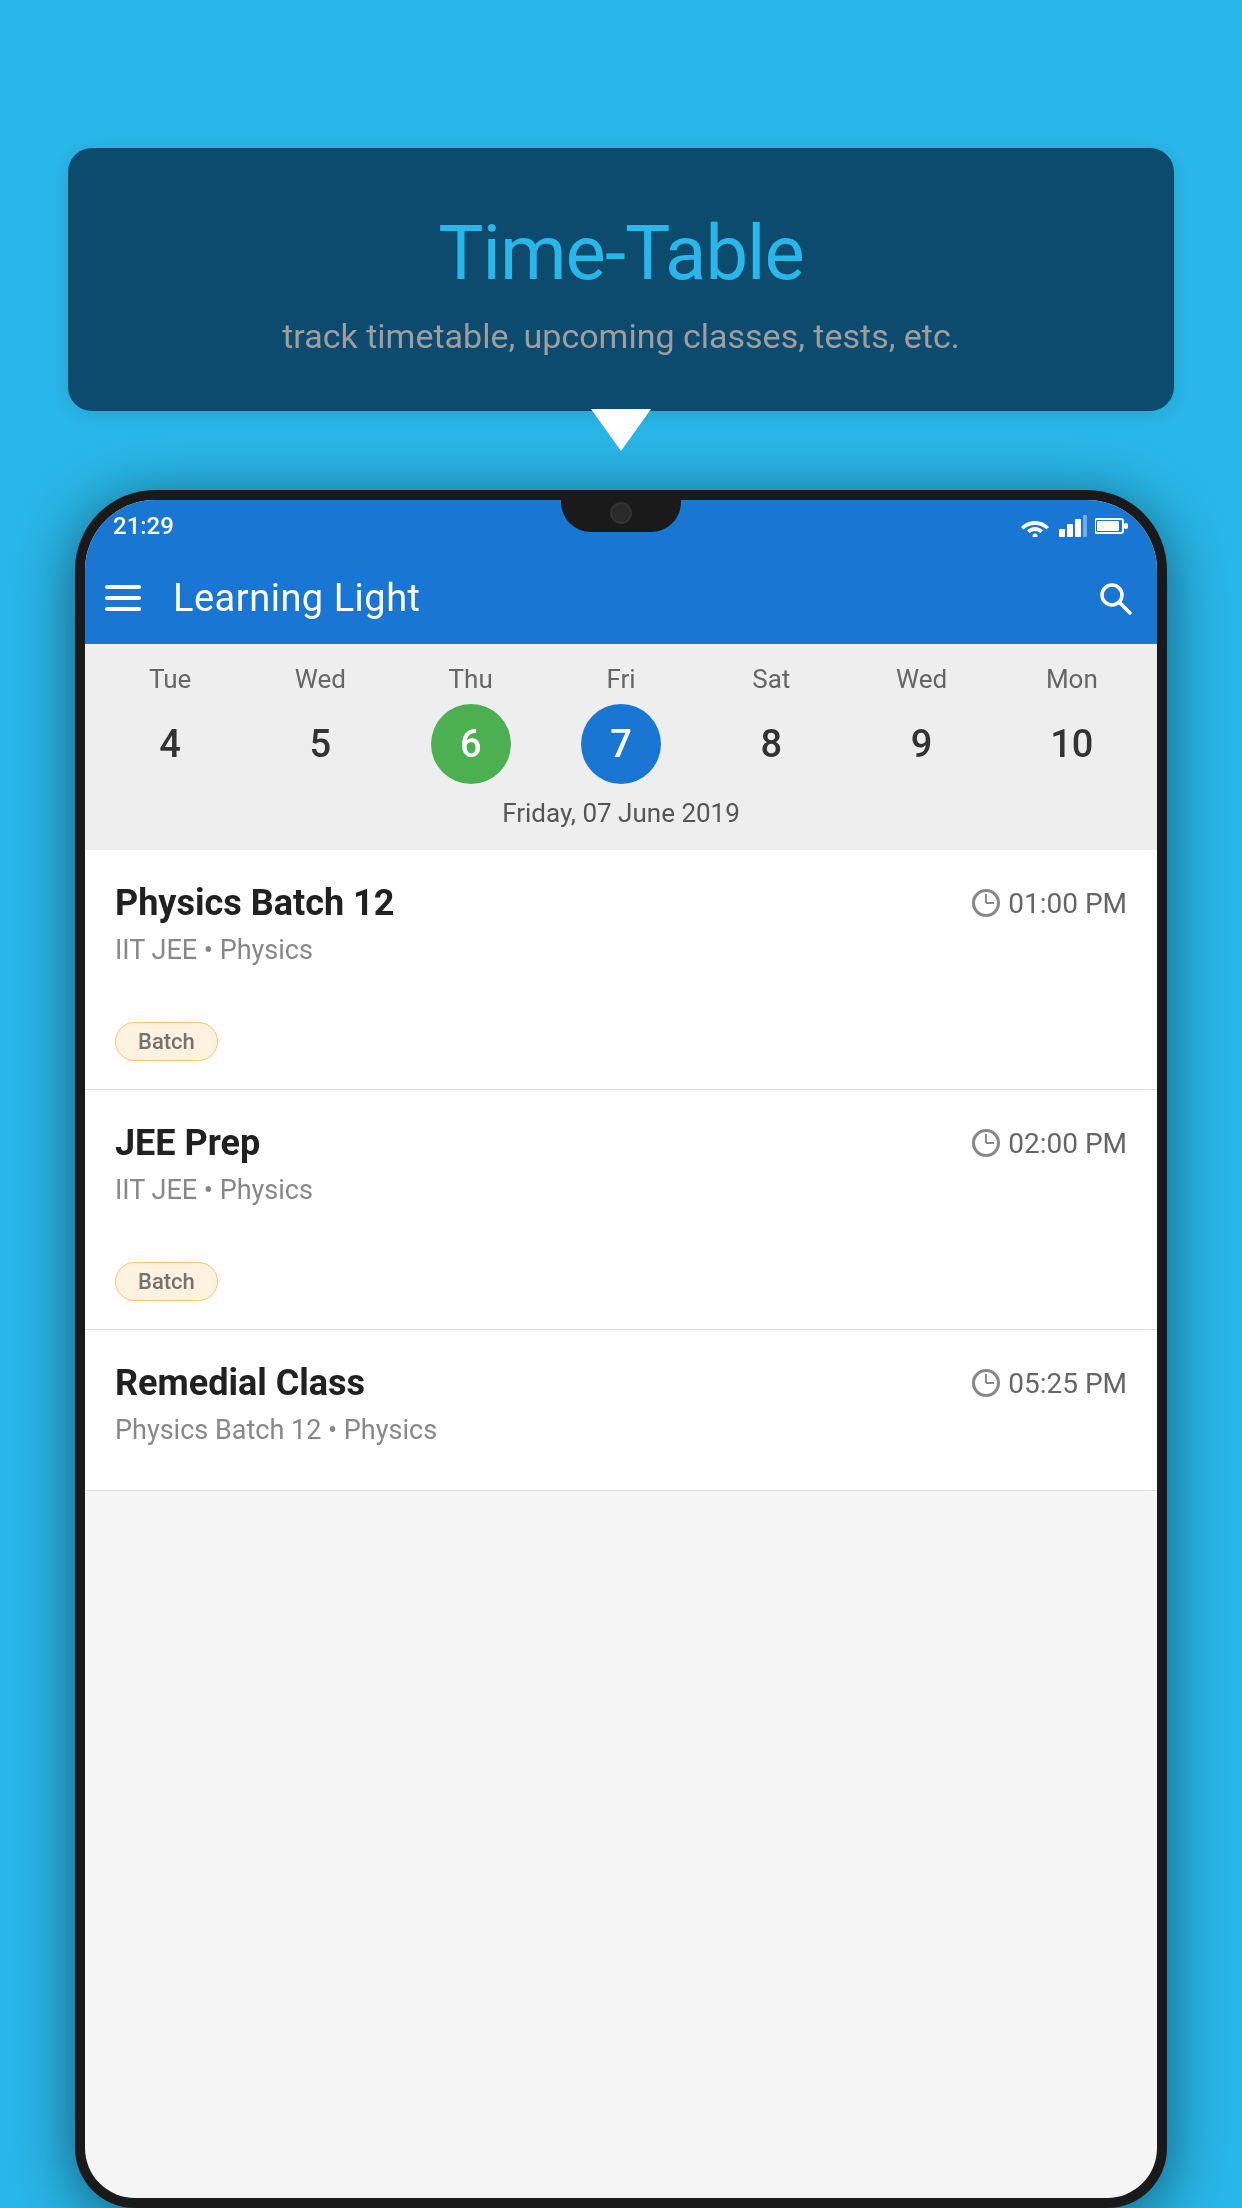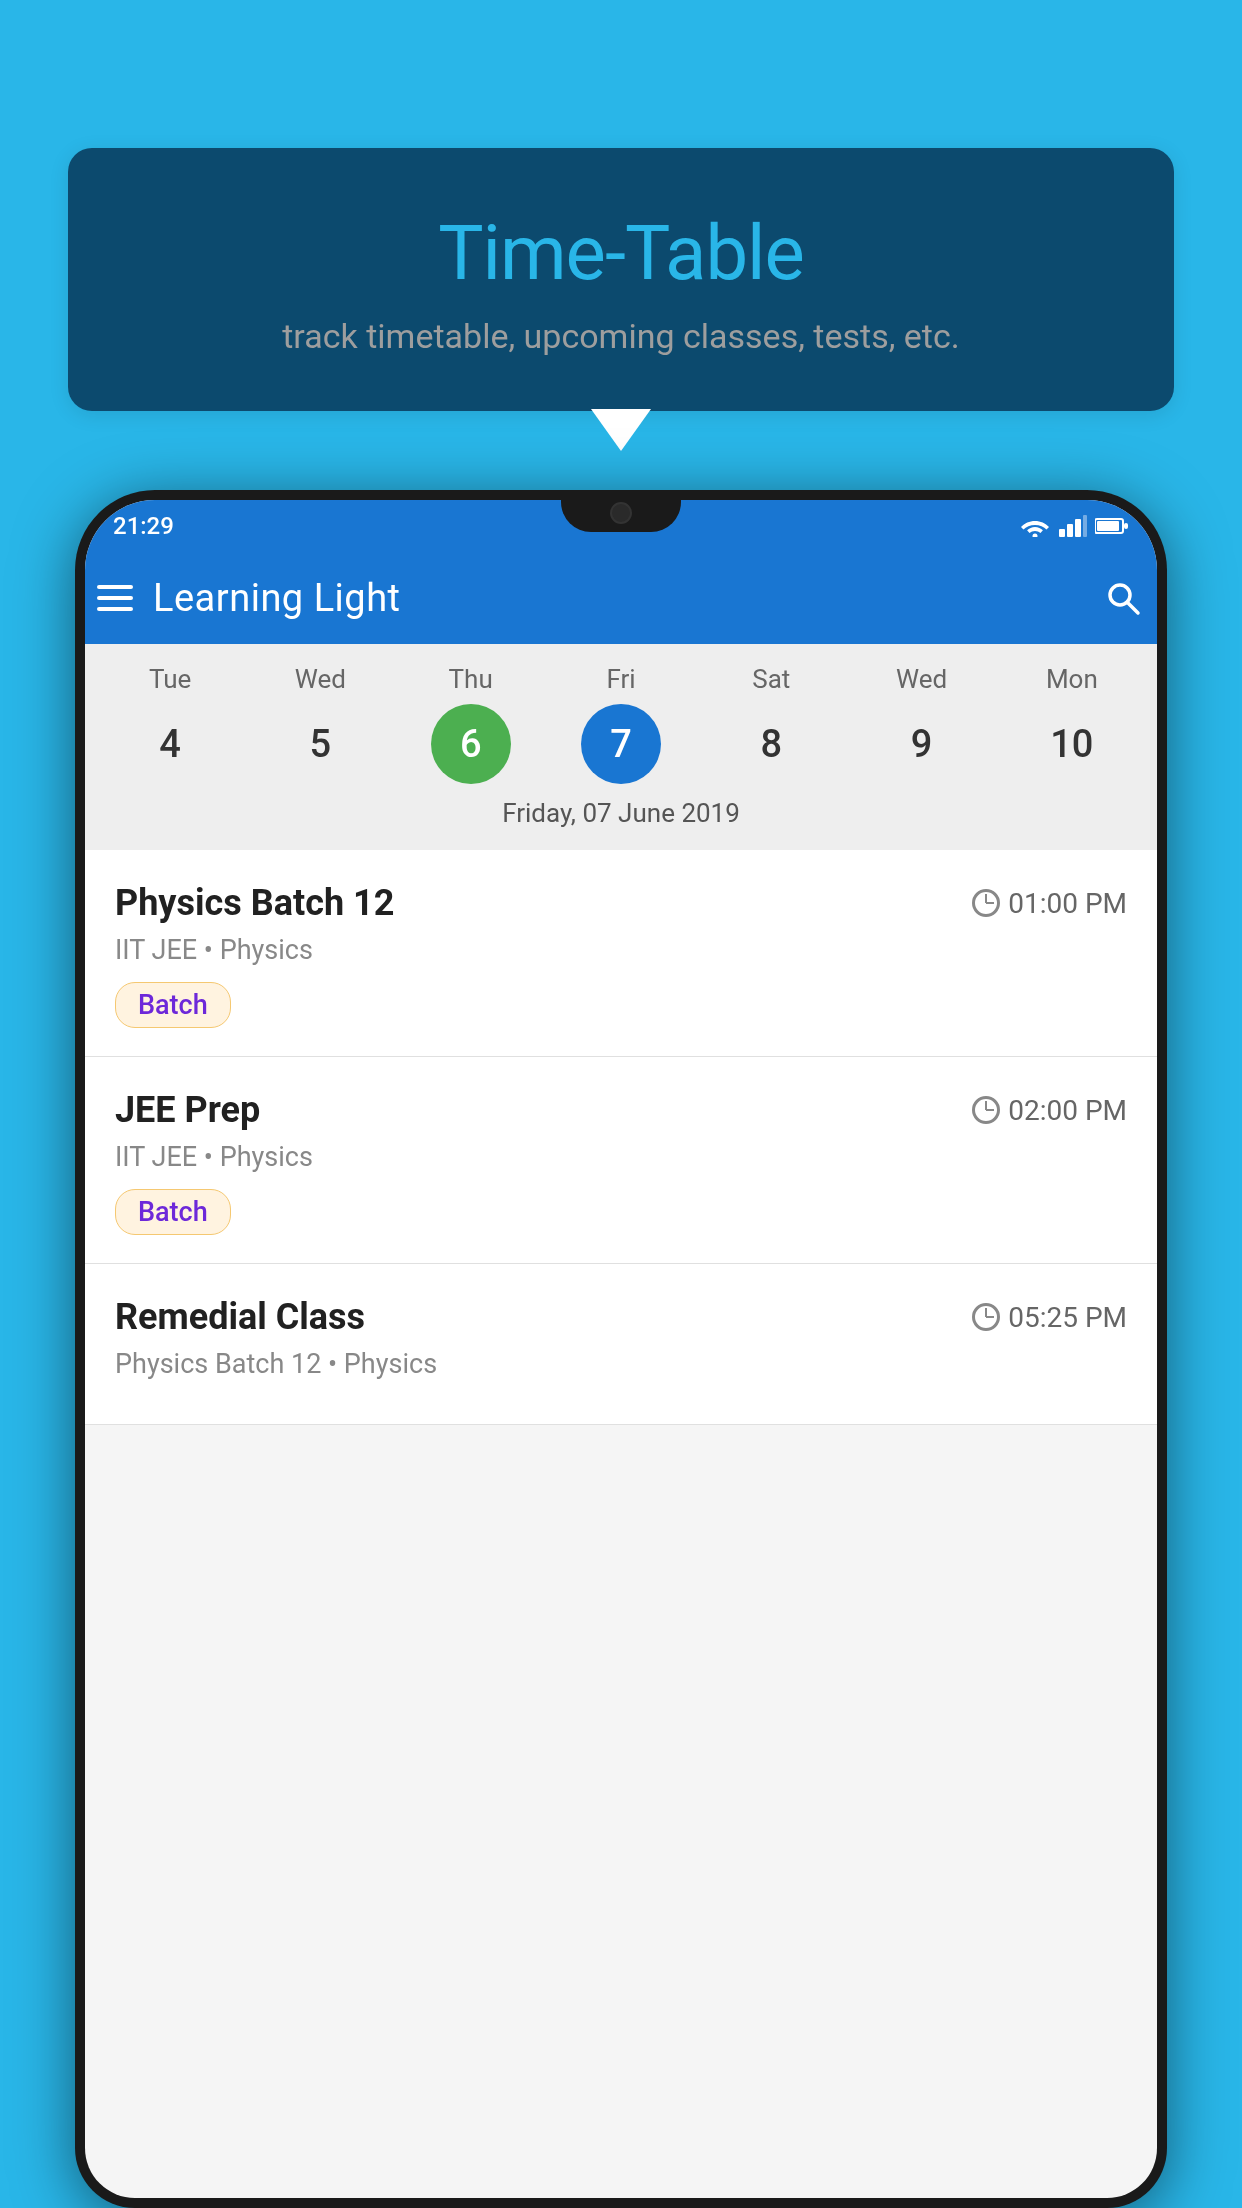--- a/index.html
+++ b/index.html
@@ -120,23 +120,23 @@
       align-items: center;
       gap: 8px;
     }
 
     
     .app-bar {
       background: #1976d2;
       height: 92px;
       display: flex;
       align-items: center;
-      padding: 0 12px;
+      padding: 0 20px;
       color: white;
-      gap: 20px;
+      gap: 32px;
     }
 
     .hamburger-icon {
       display: flex;
       flex-direction: column;
       gap: 7px;
       cursor: pointer;
     }
 
     .hamburger-icon span {
@@ -290,26 +290,27 @@
 
     .item-subtitle {
       font-size: 27px;
       color: #888;
       margin-bottom: 16px;
     }
 
     .batch-badge {
       display: inline-block;
       background: #fff3e0;
-      color: #6d28d9;
+      color: #737373;
       border: 1.5px solid #f5c871;
       border-radius: 20px;
       padding: 6px 22px;
-      font-size: 27px;
+      font-size: 22px;
       font-weight: 500;
+      margin-top: 40px;
     }
   </style>
 </head>
 <body>
 
 <div class="tooltip-card">
   <div class="tooltip-title">Time-Table</div>
   <div class="tooltip-subtitle">track timetable, upcoming classes, tests, etc.</div>
 </div>
 

